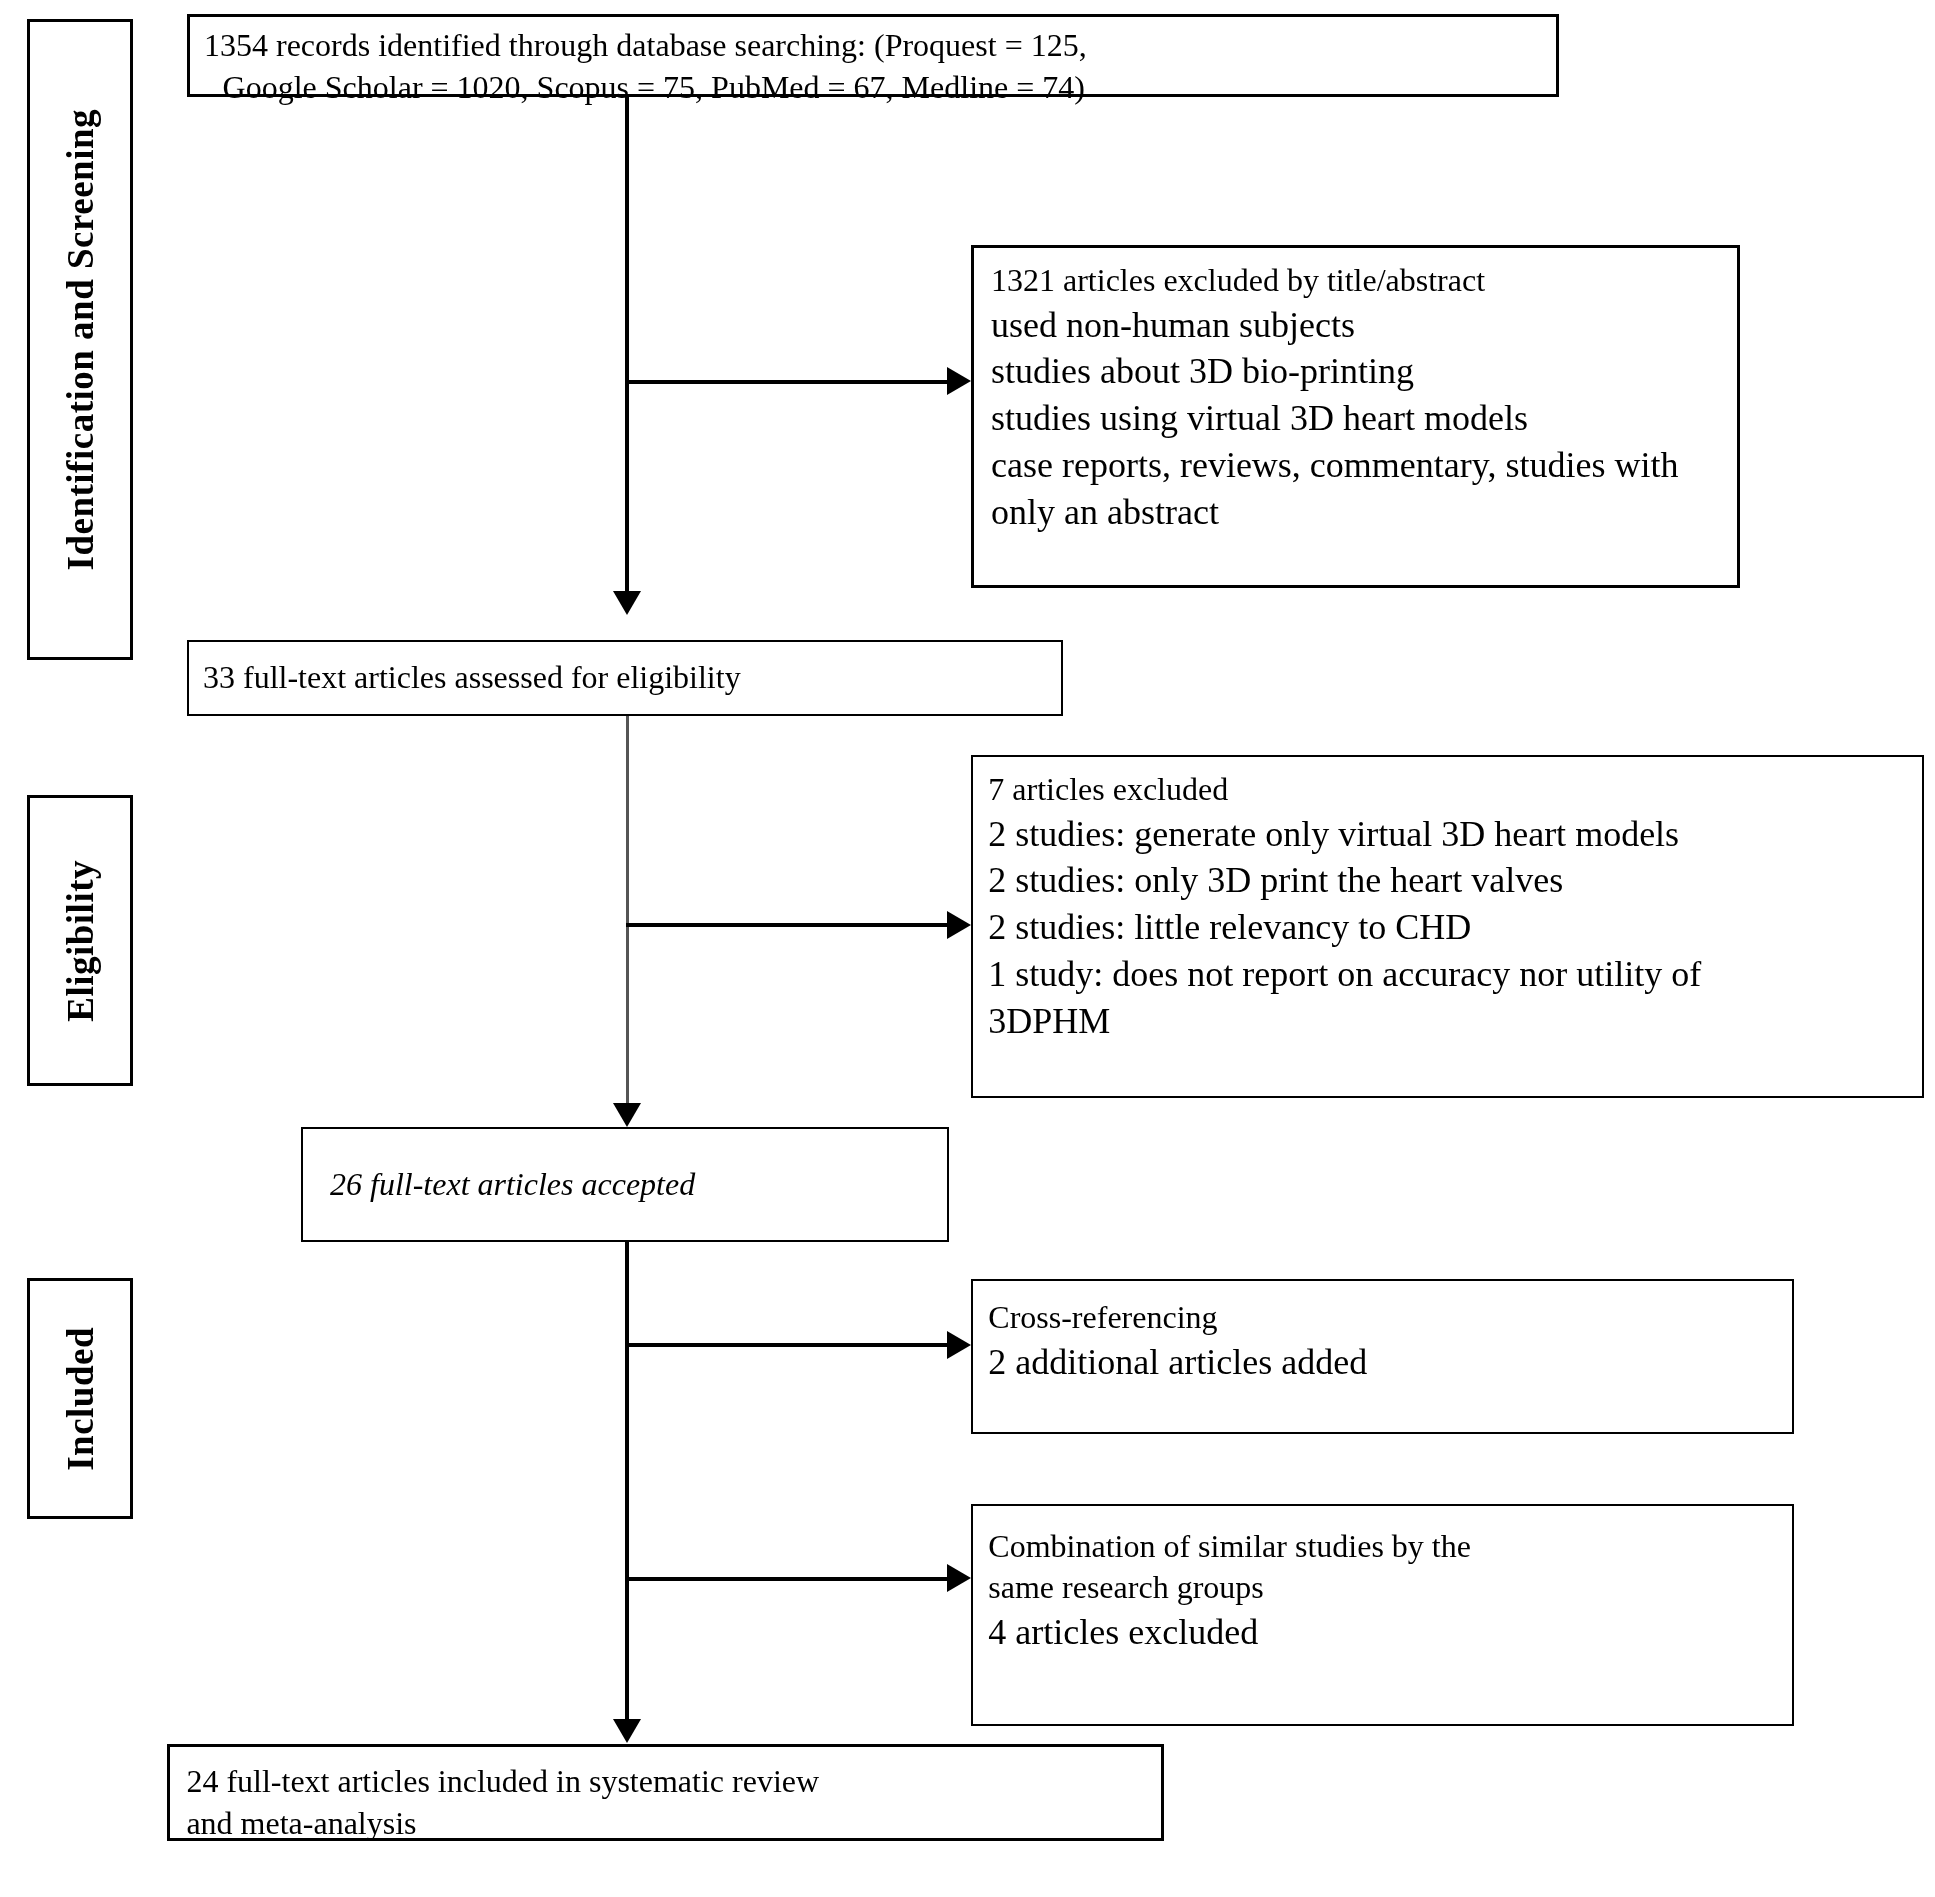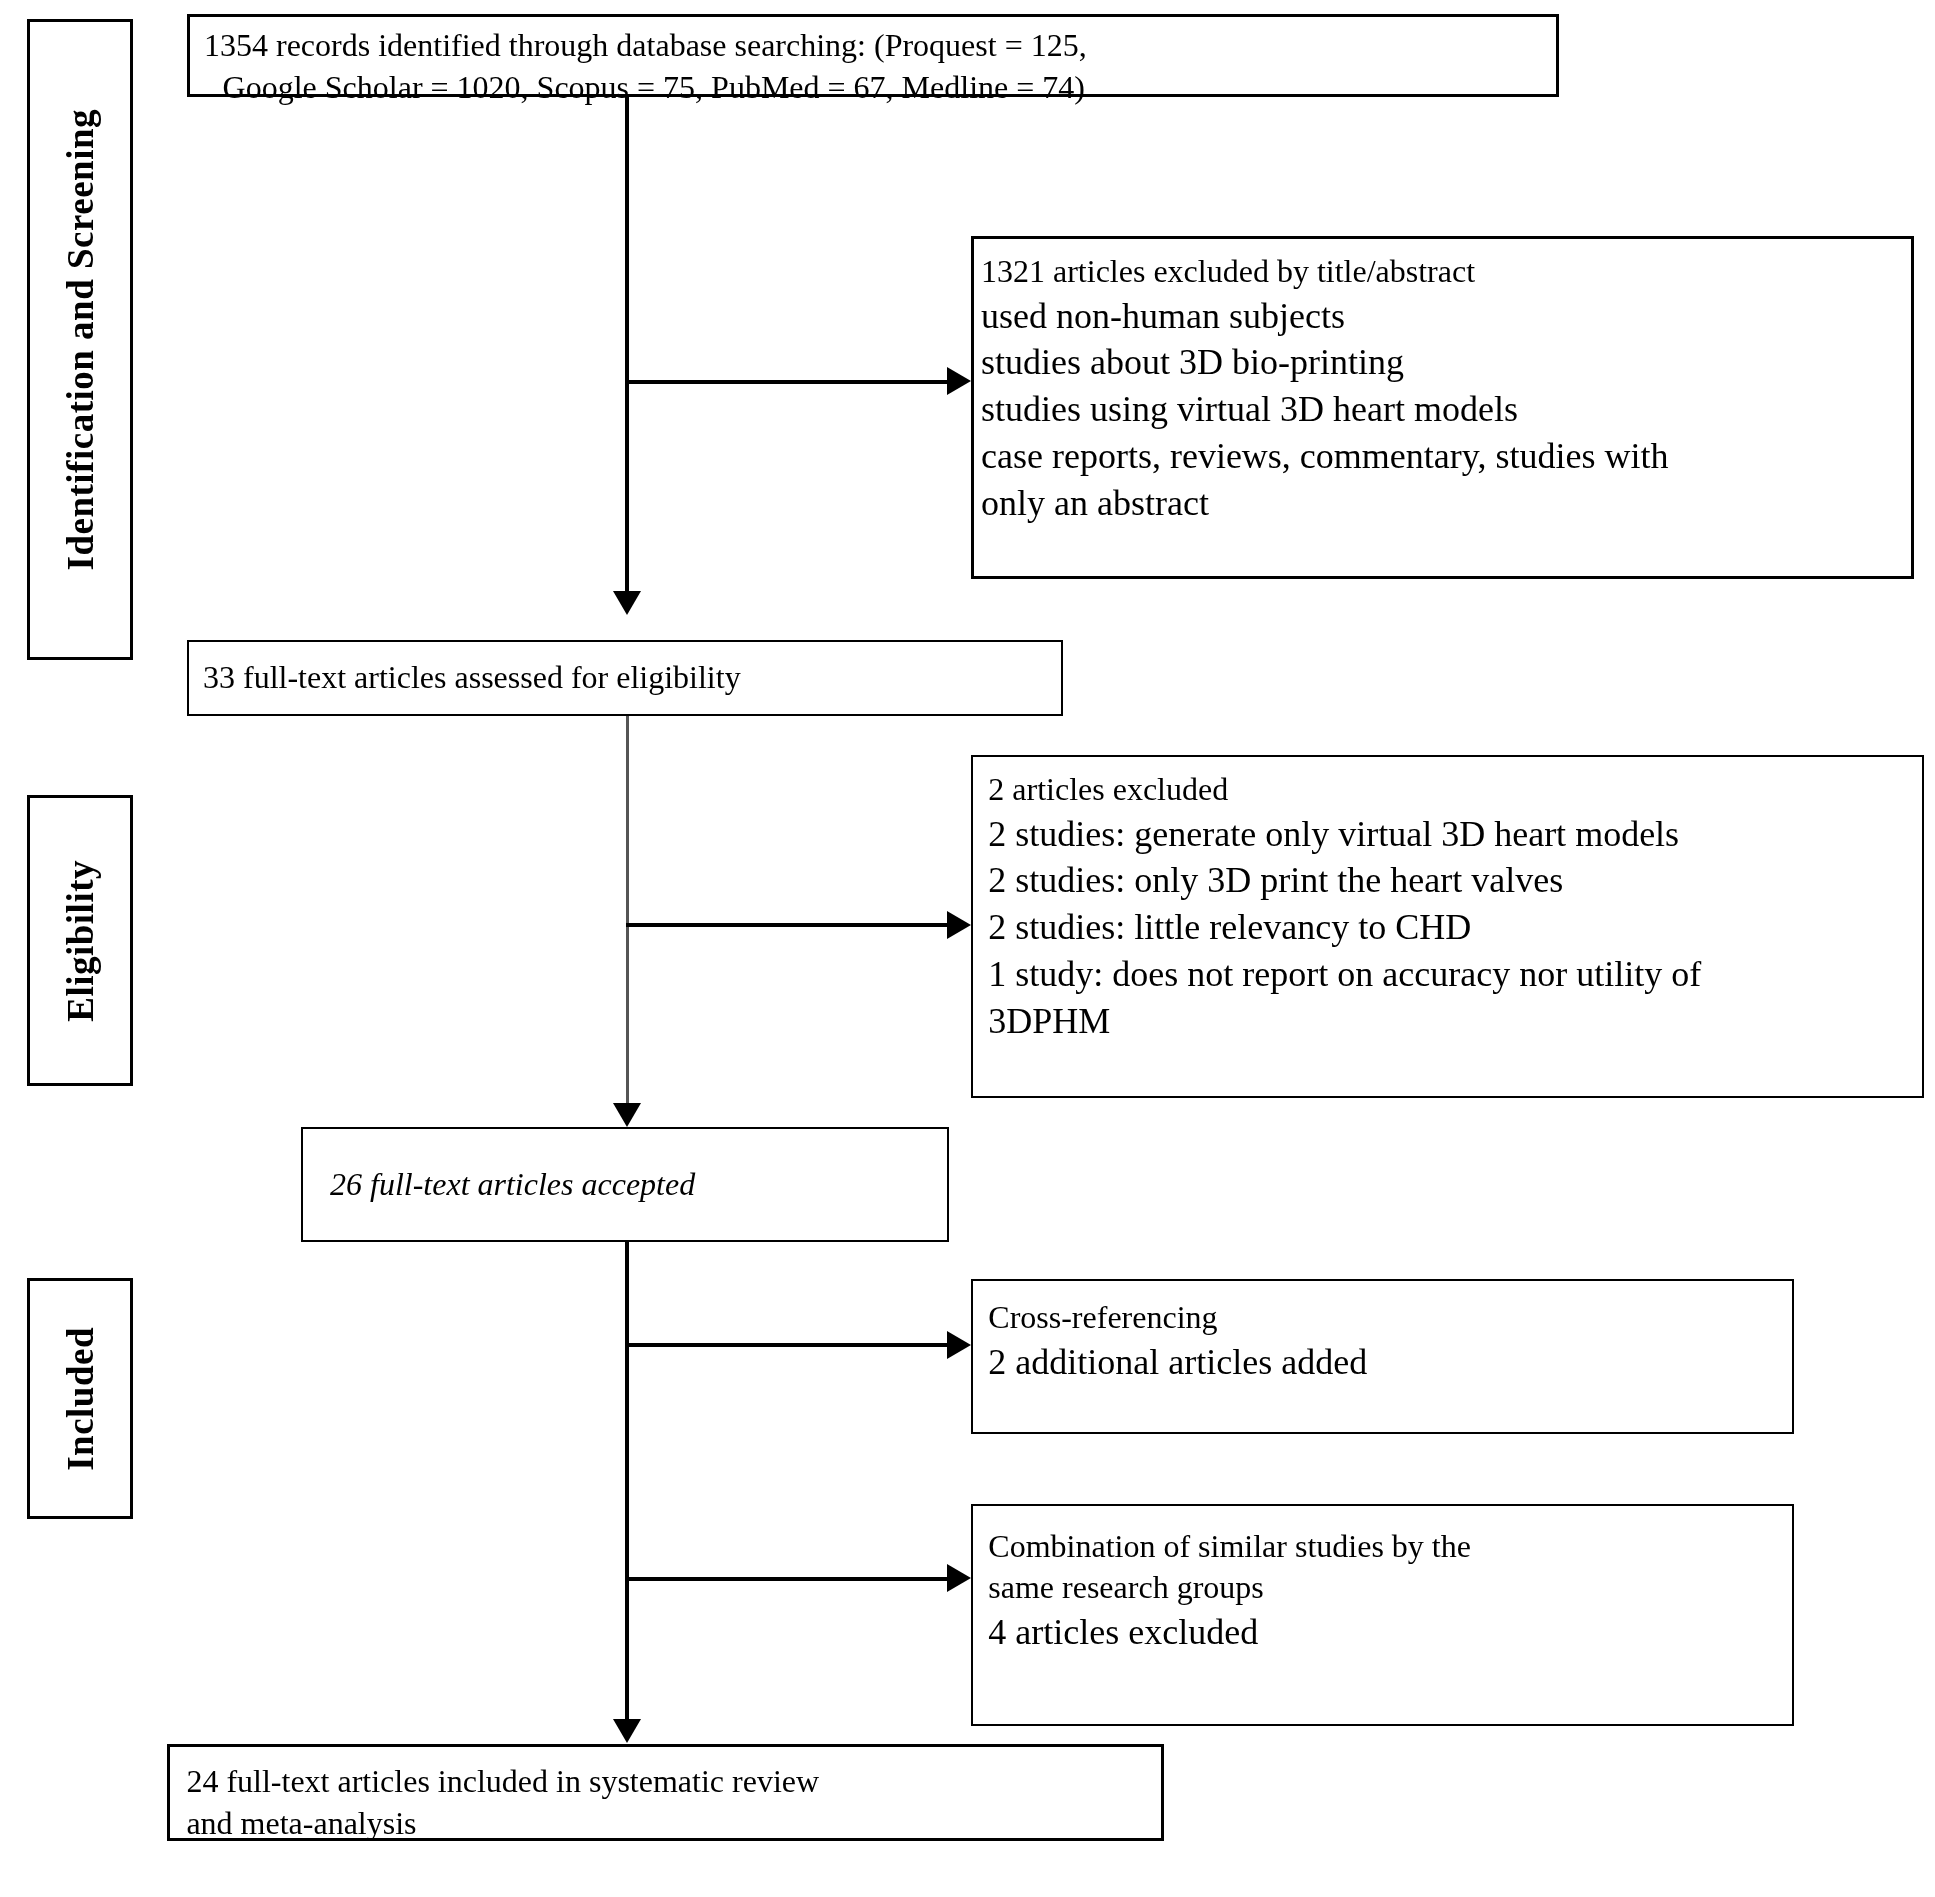--- a/index.html
+++ b/index.html
@@ -118,35 +118,35 @@
   <div class="arrow-right" style="left:947px; top:1331px;"></div>
 
   <div class="hline" style="left:625px; top:1577px; width:322px;"></div>
   <div class="arrow-right" style="left:947px; top:1564px;"></div>
 
   <div class="node heavy" style="left:187px; top:13.6px; width:1372px; height:83px;">
     <div class="line">1354 records identified through database searching: (Proquest = 125,</div>
     <div class="line" style="padding-left:18.6px;">Google Scholar = 1020, Scopus = 75, PubMed = 67, Medline = 74)</div>
   </div>
 
-  <div class="node heavy" style="left:971px; top:236px; width:943px; height:343px; padding:12px 7px;">
+  <div class="node heavy" style="left:971px; top:245px; width:769px; height:343px; padding:12px 17px;">
     <div class="line">1321 articles excluded by title/abstract</div>
     <div class="sub">used non-human subjects</div>
     <div class="sub">studies about 3D bio-printing</div>
     <div class="sub">studies using virtual 3D heart models</div>
     <div class="sub">case reports, reviews, commentary, studies with</div>
     <div class="sub">only an abstract</div>
   </div>
 
   <div class="node" style="left:187px; top:640px; width:876px; height:76px; display:flex; align-items:center;">
     <div class="line">33 full-text articles assessed for eligibility</div>
   </div>
 
   <div class="node" style="left:971px; top:755px; width:953px; height:343px; padding:12px 15.3px;">
-    <div class="line">2 articles excluded</div>
+    <div class="line">7 articles excluded</div>
     <div class="sub">2 studies: generate only virtual 3D heart models</div>
     <div class="sub">2 studies: only 3D print the heart valves</div>
     <div class="sub">2 studies: little relevancy to CHD</div>
     <div class="sub">1 study: does not report on accuracy nor utility of</div>
     <div class="sub">3DPHM</div>
   </div>
 
   <div class="node" style="left:301px; top:1127px; width:648px; height:115px; display:flex; align-items:center;font-style:italic;">
     <div class="line" style="padding-left:13px;">26 full-text articles accepted</div>
   </div>

